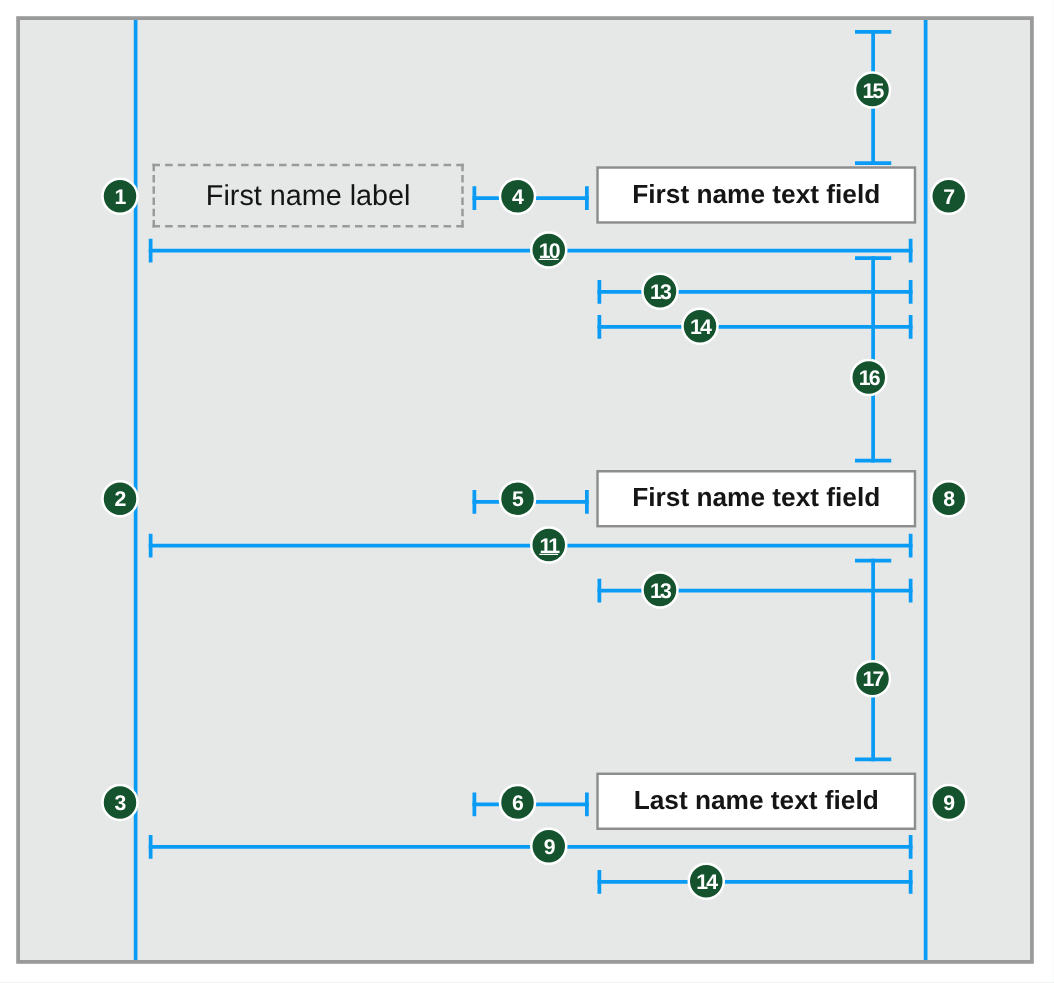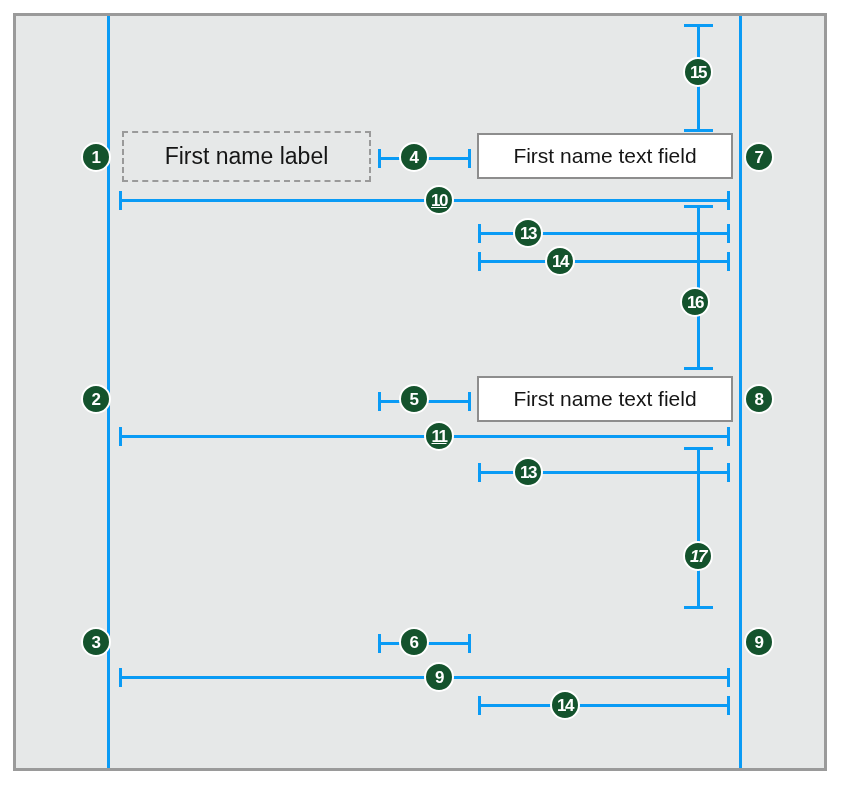--- a/index.html
+++ b/index.html
@@ -36,20 +36,21 @@
 
   
   .text-field{
     position:absolute;
     background:#ffffff;
     border:2px solid #8d8d8d;
     box-sizing:border-box;
     display:flex;align-items:center;justify-content:center;
     color:#151515;
     font-size:21px;
+    font-weight:bold;
   }
 
   
   .hmeas{position:absolute;height:3px;background:#0a9bf5;}
   .hmeas::before,.hmeas::after{
     content:"";position:absolute;
     width:3px;height:19px;background:#0a9bf5;
     top:-8px;
   }
   .hmeas::before{left:0;}
@@ -130,23 +131,26 @@
 
   <div class="hmeas" style="left:478px;top:471px;width:252px;"></div>
 
   <div class="vmeas" style="left:697px;top:447px;height:162px;"></div>
 
   <div class="badge" style="left:81px;top:384px;">2</div>
   <div class="badge" style="left:399px;top:384px;">5</div>
   <div class="badge" style="left:744px;top:384px;">8</div>
   <div class="badge wide" style="left:424px;top:421px;text-decoration:underline;">11</div>
   <div class="badge wide" style="left:513px;top:457px;">13</div>
-  <div class="badge wide" style="left:683px;top:541px;font-style:italic;">17</div>
+  <div class="badge wide" style="left:683px;top:528px;">17</div>
 
 
+  <div class="text-field" style="left:477px;top:618px;width:256px;height:46px;">
+    <span>Last name text field</span>
+  </div>
 
   <div class="hmeas" style="left:378px;top:642px;width:93px;"></div>
 
   <div class="hmeas" style="left:119px;top:676px;width:611px;"></div>
 
   <div class="hmeas" style="left:478px;top:704px;width:252px;"></div>
 
   <div class="badge" style="left:81px;top:627px;">3</div>
   <div class="badge" style="left:399px;top:627px;">6</div>
   <div class="badge" style="left:744px;top:627px;">9</div>

